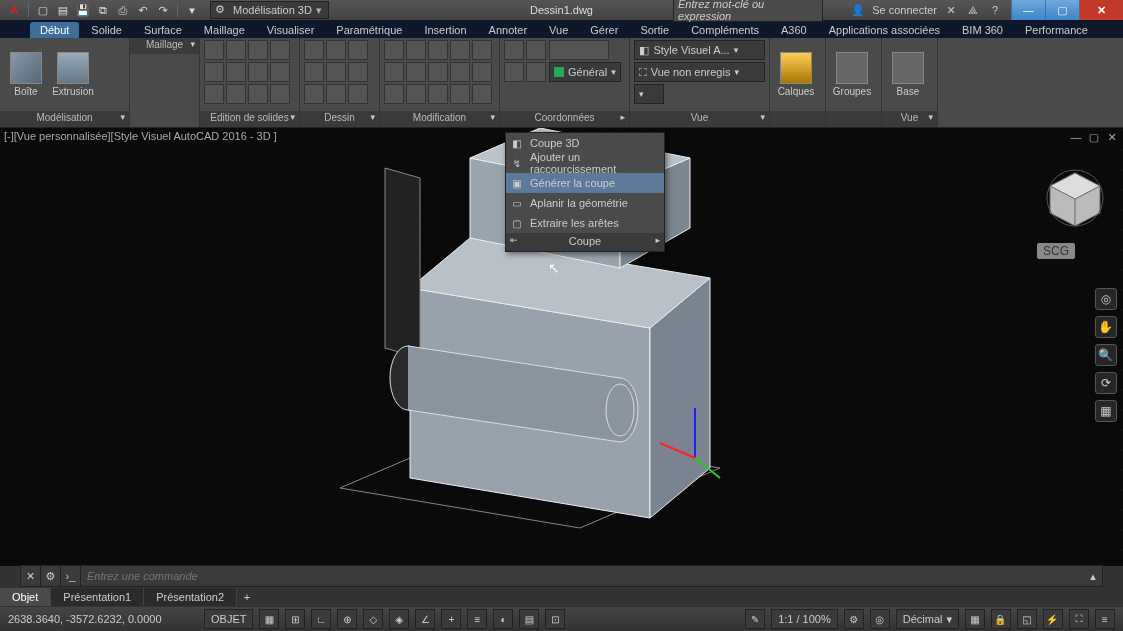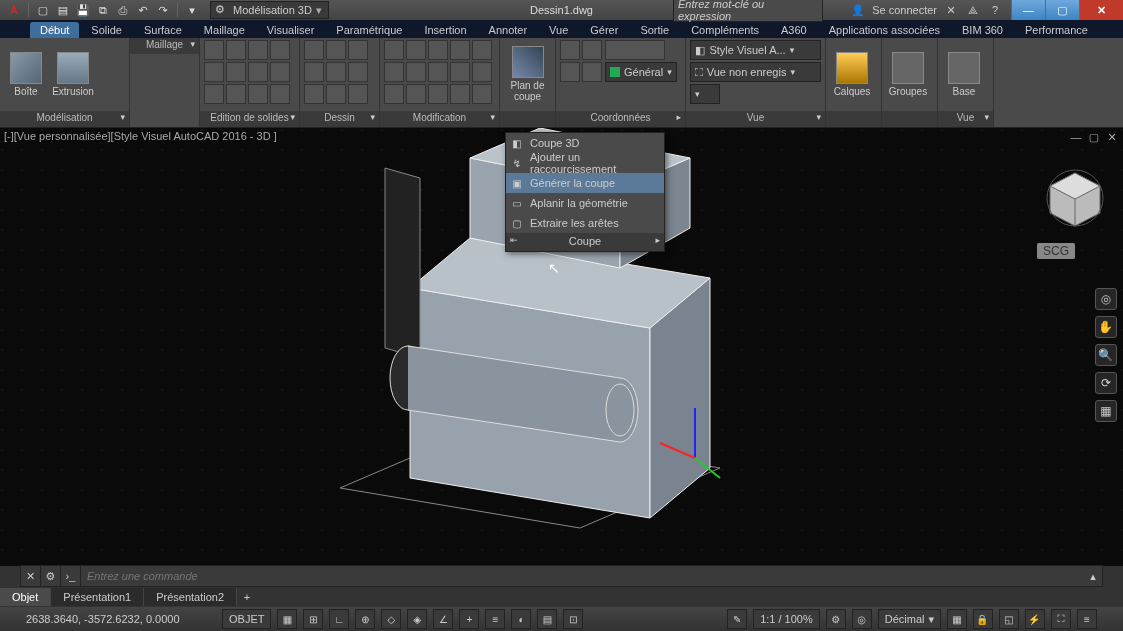--- a/index.html
+++ b/index.html
@@ -74,21 +74,21 @@
 .cmdbar input { flex:1; background:transparent; border:none; color:#888; font-style:italic; padding:0 6px; outline:none; }
 .cmdbar .expand { width:18px; text-align:center; }
 
 
 .layout-tabs { position:absolute; bottom:24px; left:0; right:0; height:20px; background:#333; display:flex; align-items:center; }
 .layout-tabs .ltab { padding:3px 12px; background:#2b2b2b; border-right:1px solid #444; cursor:pointer; }
 .layout-tabs .ltab.active { background:#4a4a4a; color:#fff; }
 .layout-tabs .add { width:20px; text-align:center; cursor:pointer; }
 
 
-.statusbar { position:absolute; bottom:0; left:0; right:0; height:24px; background:linear-gradient(#444,#333); display:flex; align-items:center; padding:0 26px; gap:6px; }
+.statusbar { position:absolute; bottom:0; left:0; right:0; height:24px; background:linear-gradient(#444,#333); display:flex; align-items:center; padding:0 8px; gap:6px; }
 .statusbar .coords { width:190px; }
 .statusbar .stbtn { width:20px; height:20px; display:flex; align-items:center; justify-content:center; background:#3a3a3a; border:1px solid #222; cursor:pointer; font-size:10px; }
 .statusbar .stsel { height:20px; background:#3a3a3a; border:1px solid #222; padding:0 6px; display:flex; align-items:center; gap:4px; }
 .statusbar .spacer { flex:1; }
 </style>
 </head>
 <body>
 
 <div class="titlebar">
   <div class="qat">
@@ -219,29 +219,20 @@
       <div class="sbtn"></div>
           <div class="sbtn"></div>
           <div class="sbtn"></div>
           <div class="sbtn"></div>
           <div class="sbtn"></div>
     </div>
       </div>
     <div class="panel-title">Modification<span class="dd">▾</span></div>
   </div>
 
-  <div class="panel" style="width:56px">
-    <div class="panel-body">
-      <div class="big-btn" style="width:50px">
-        <div class="ico" style="background:linear-gradient(45deg,#78a,#345)"></div>
-        <div class="lbl">Plan de coupe</div>
-      </div>
-    </div>
-    <div class="panel-title"></div>
-  </div>
 
   <div class="panel" style="width:130px">
     <div class="panel-body">
       <div class="grid-btns" style="grid-template-columns:repeat(2,20px)">
         <div class="sbtn"></div>
           <div class="sbtn"></div>
         <div class="sbtn"></div>
           <div class="sbtn"></div>
       </div>
       <div style="display:flex;flex-direction:column;gap:2px">

